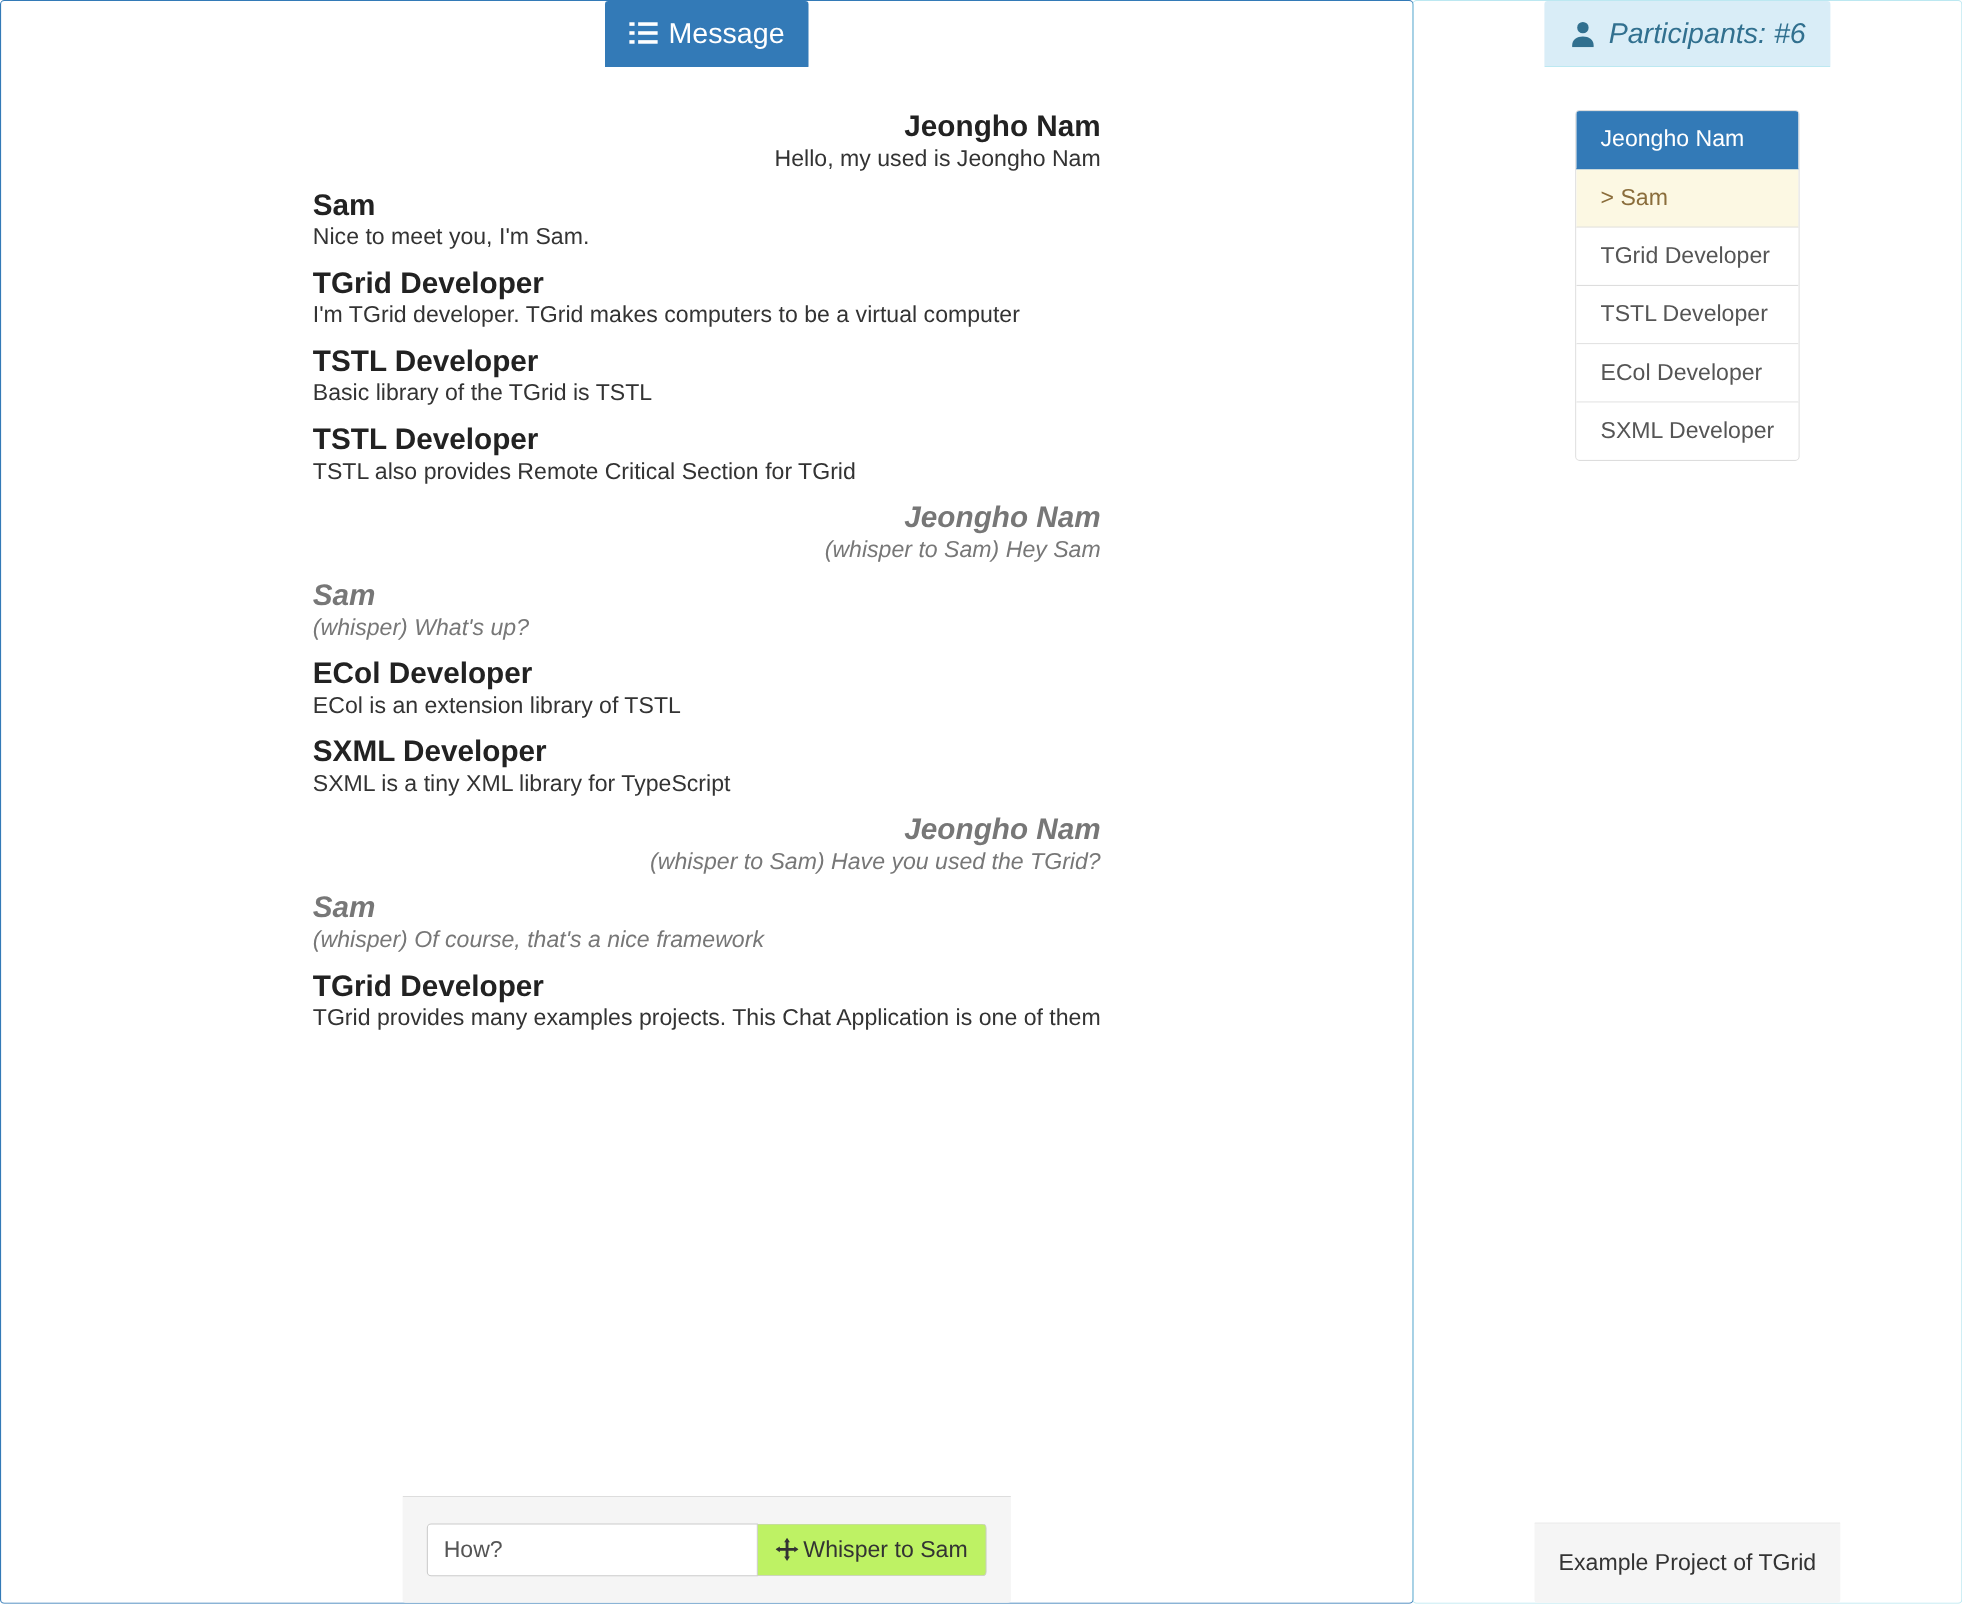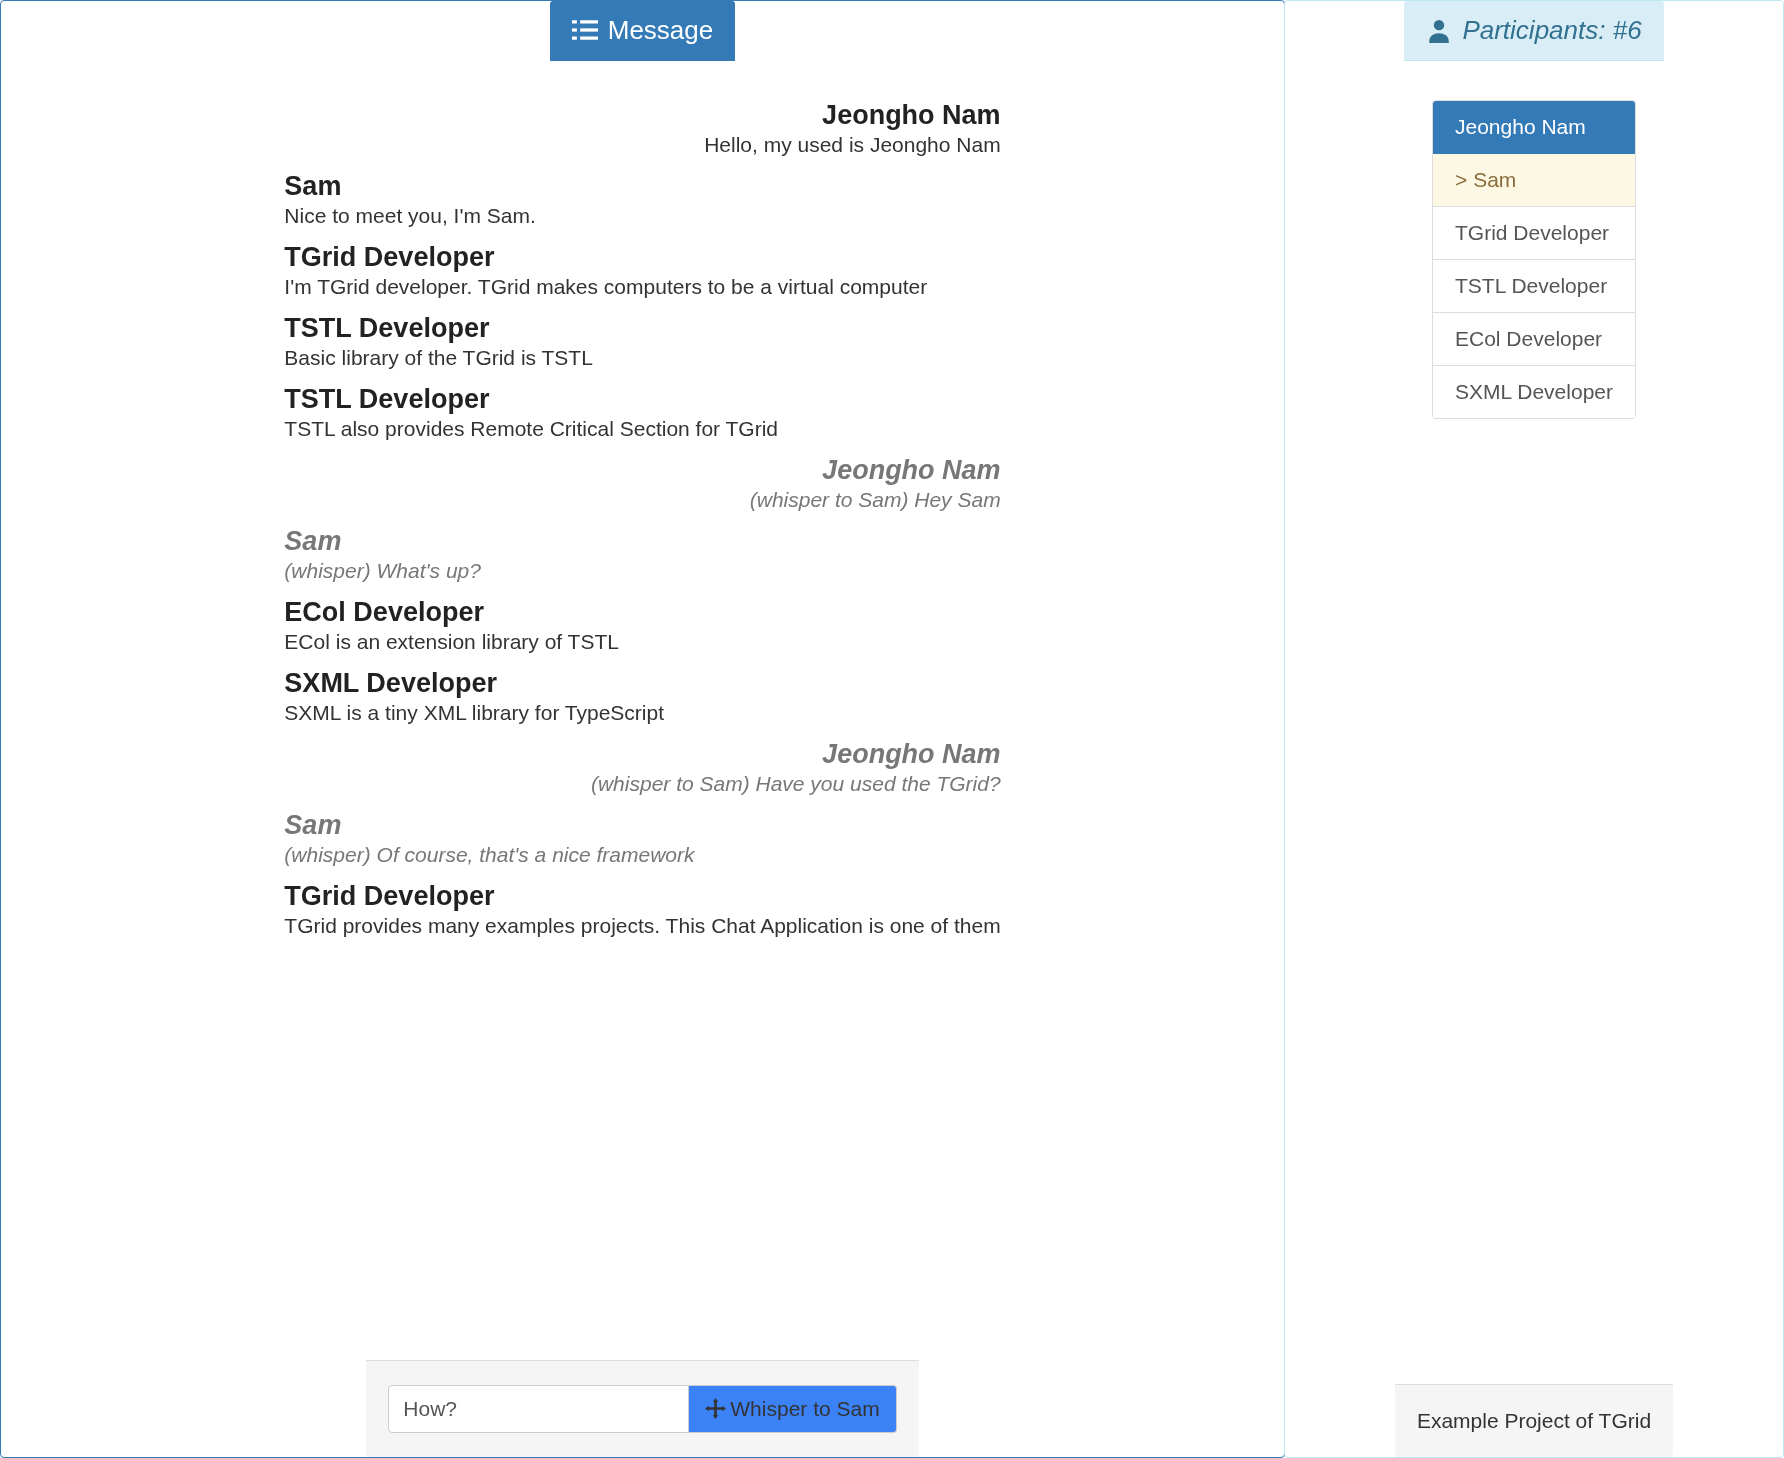--- a/index.html
+++ b/index.html
@@ -106,21 +106,21 @@
     outline: none;
   }
   .input-group-btn {
     display: flex;
   }
   .btn {
     height: 48px;
     padding: 8px 16px;
     font-size: 21px;
     color: #333;
-    background-color: #3b82f6;
+    background-color: #bef264;
     border: 1px solid #ccc;
     border-left: none;
     border-radius: 0 4px 4px 0;
     cursor: pointer;
     display: flex;
     align-items: center;
     gap: 4px;
   }
 
   .list-group {

